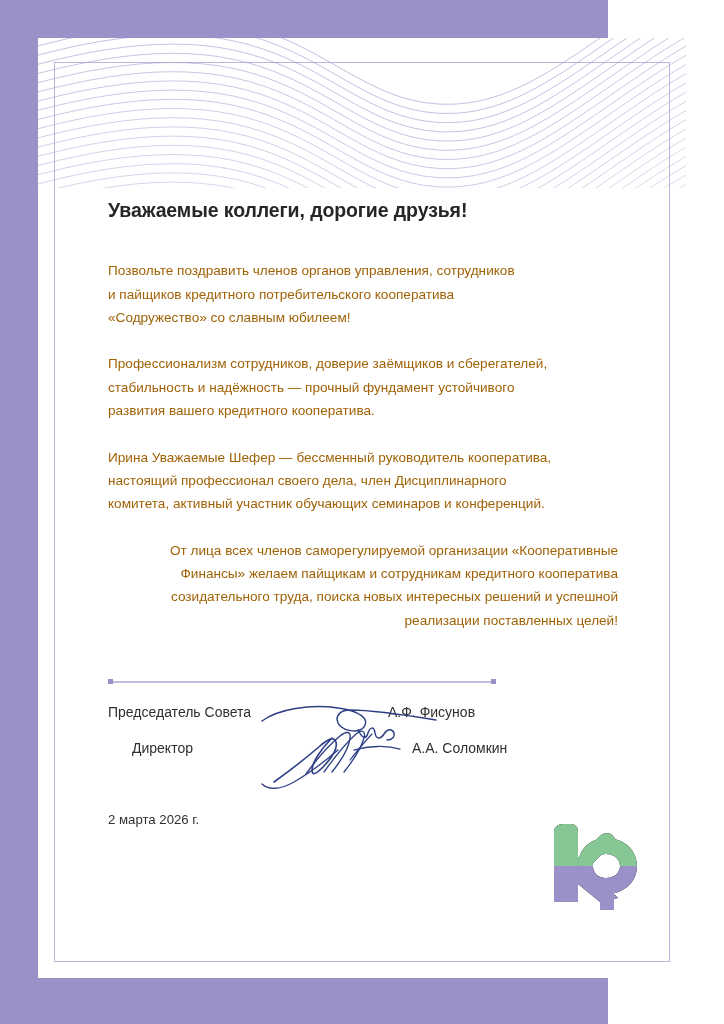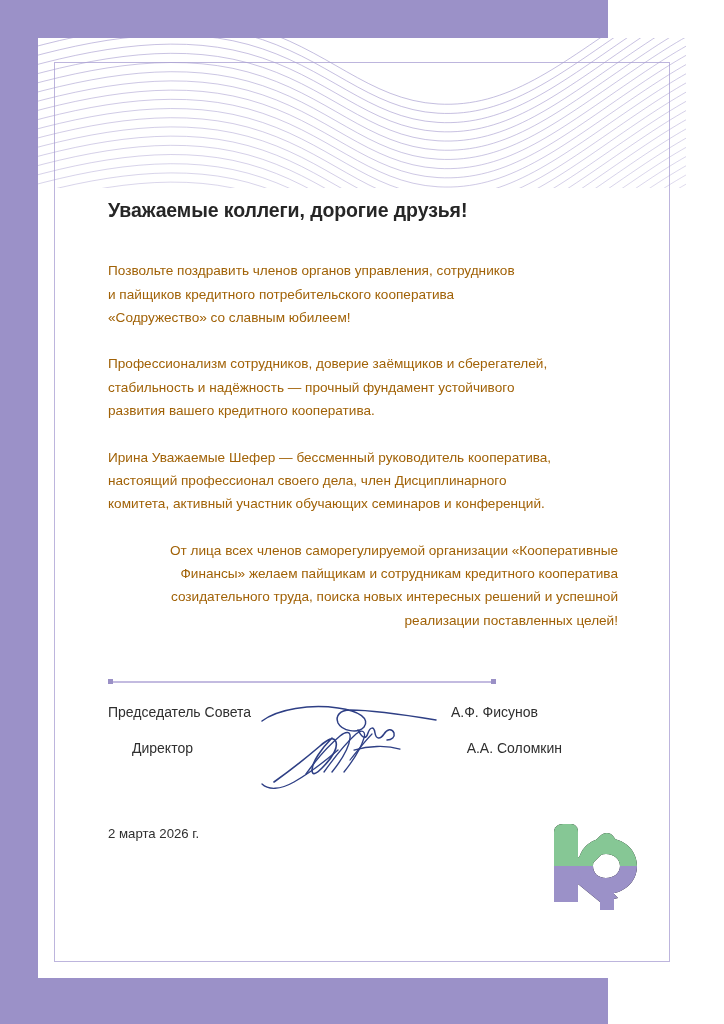--- a/index.html
+++ b/index.html
@@ -121,33 +121,33 @@
     left: 0;
     width: 430px;
     display: flex;
     justify-content: space-between;
     font-size: 14px;
     color: #2f2f2f;
   }
   .sign-row.row-1 { top: 0; }
   .sign-row.row-2 { top: 36px; margin-left: 24px; }
   .sign-role { width: 180px; }
-  .sign-name { width: 150px; text-align: right; }
+  .sign-name { width: 150px; text-align: left; }
 
   .sign-ink {
     position: absolute;
     left: 146px;
     top: -16px;
     width: 270px;
     height: 104px;
     pointer-events: none;
   }
 
   .letter-date {
-    margin-top: 30px;
+    margin-top: 16px;
     font-size: 13.2px;
     color: #2f2f2f;
   }
 
   
   .logo {
     position: absolute;
     right: 46px;
     bottom: 68px;
     width: 96px;

